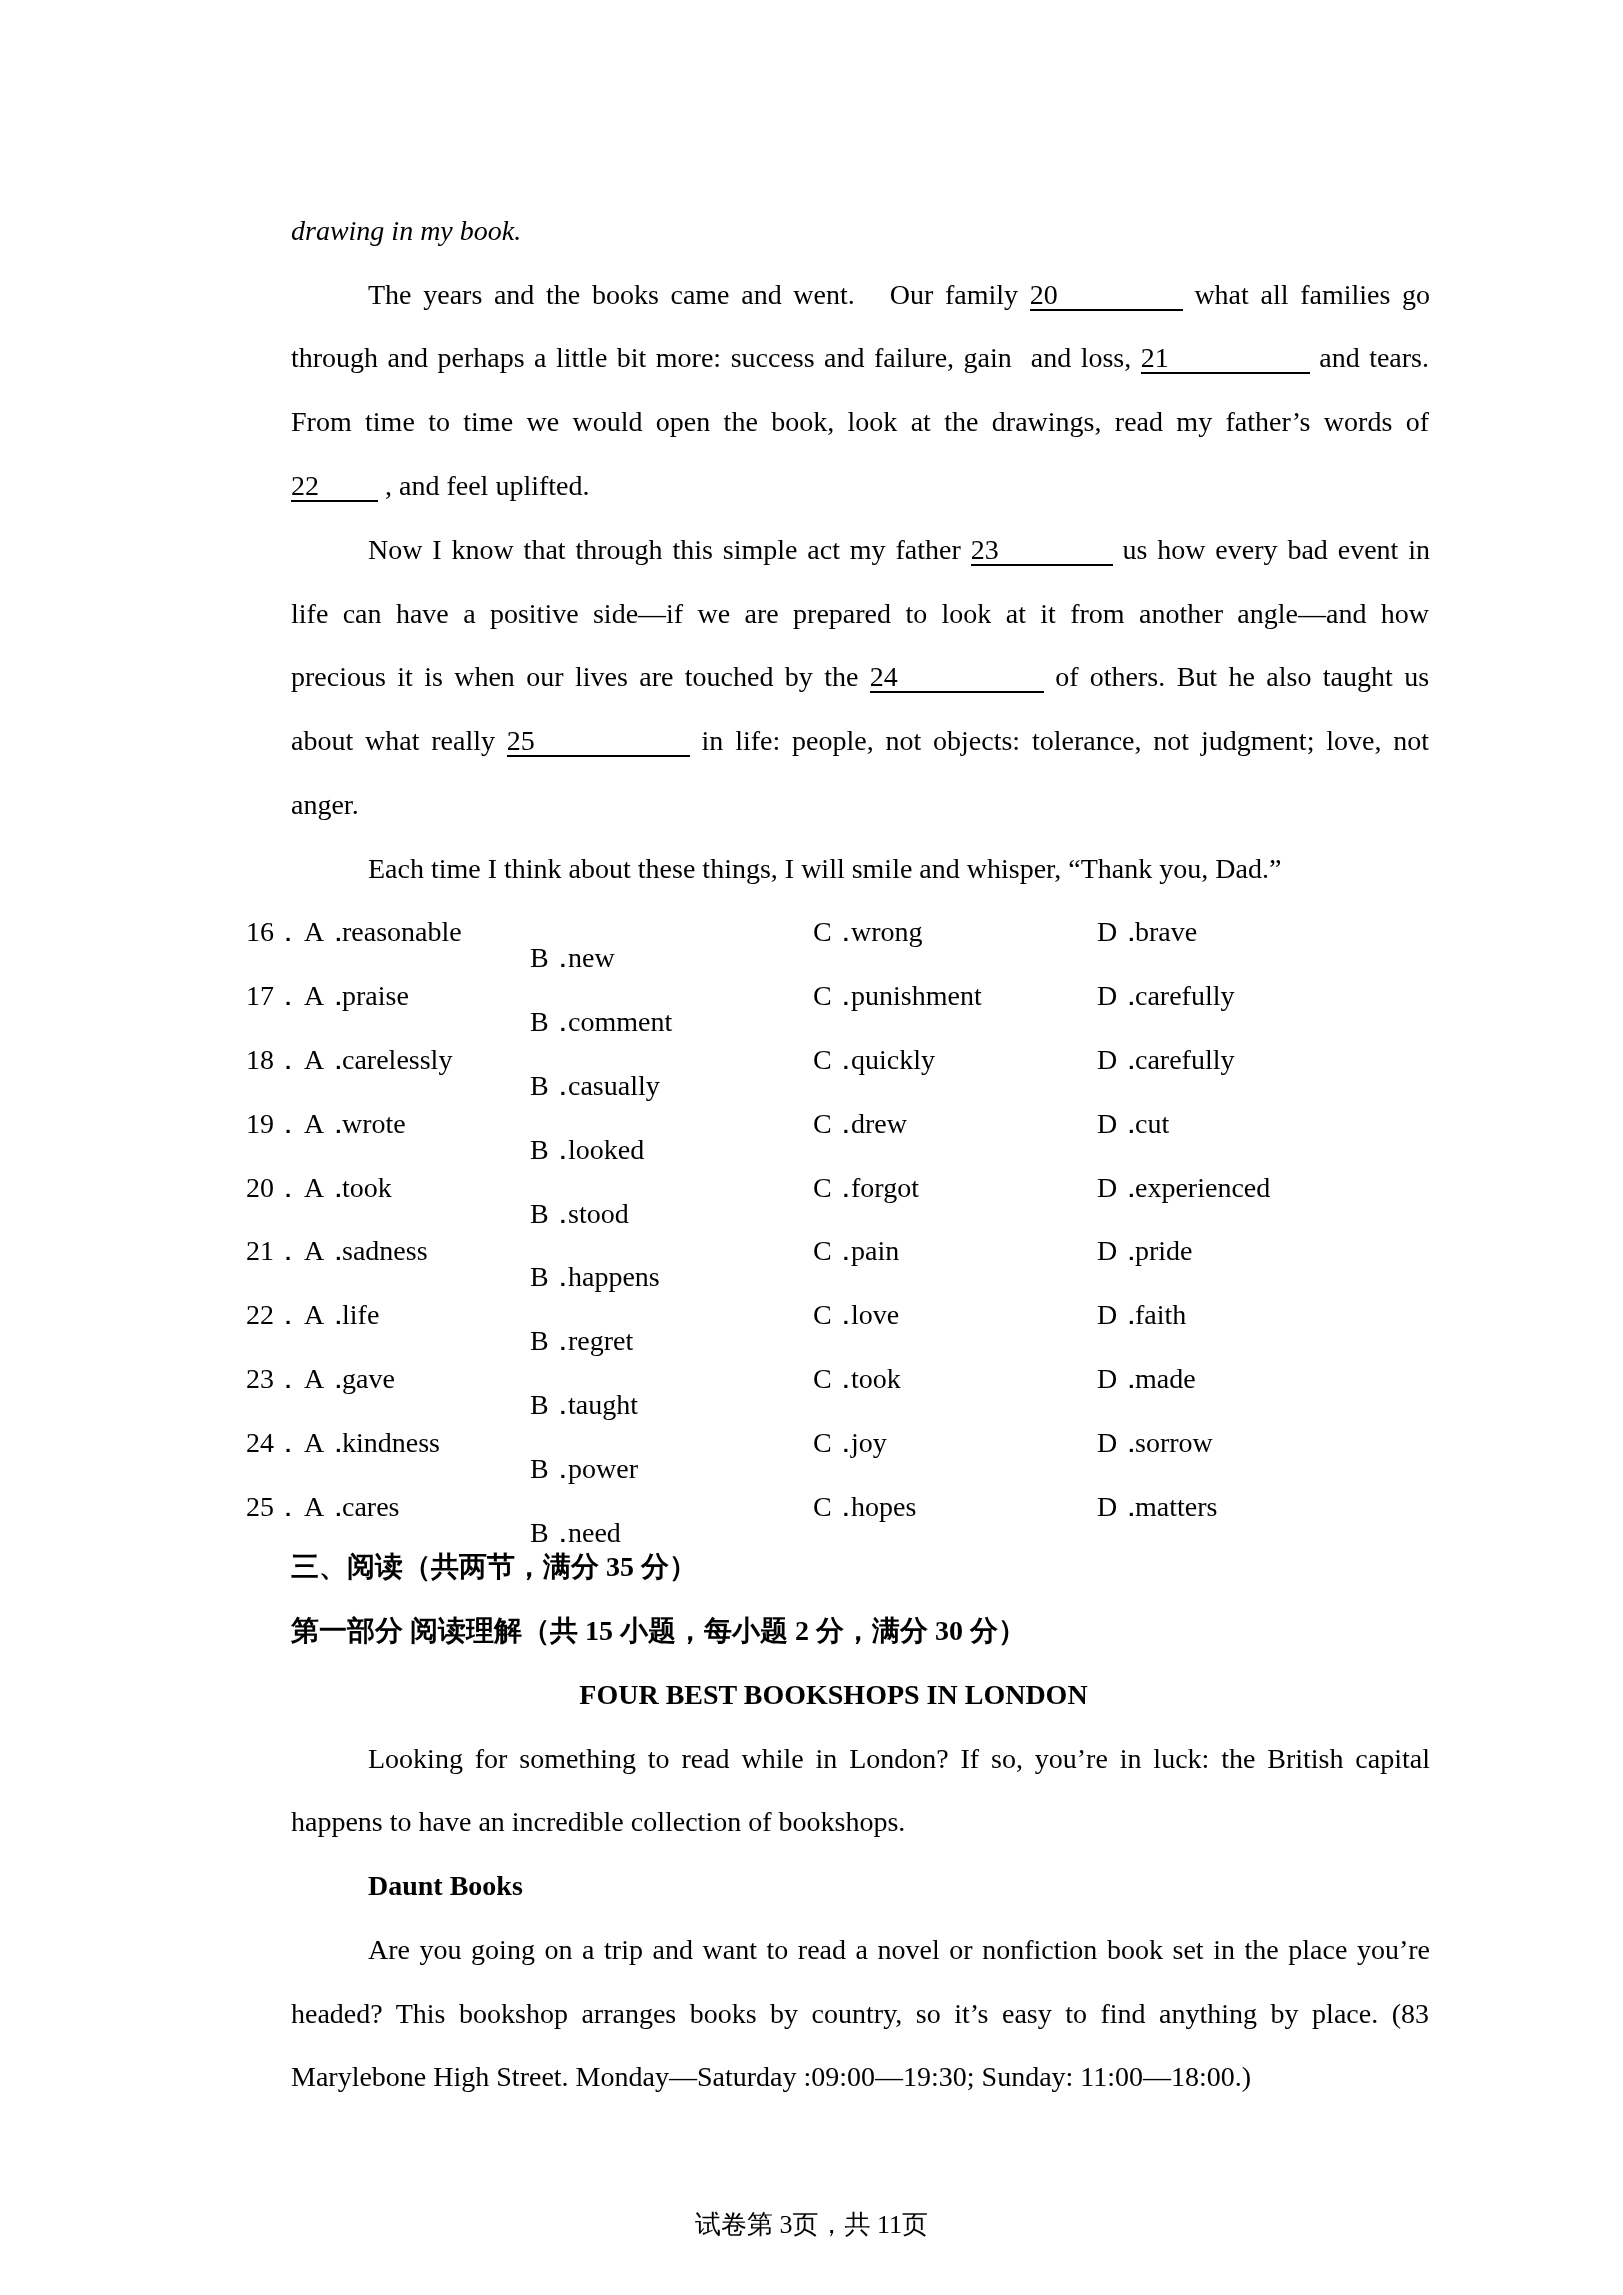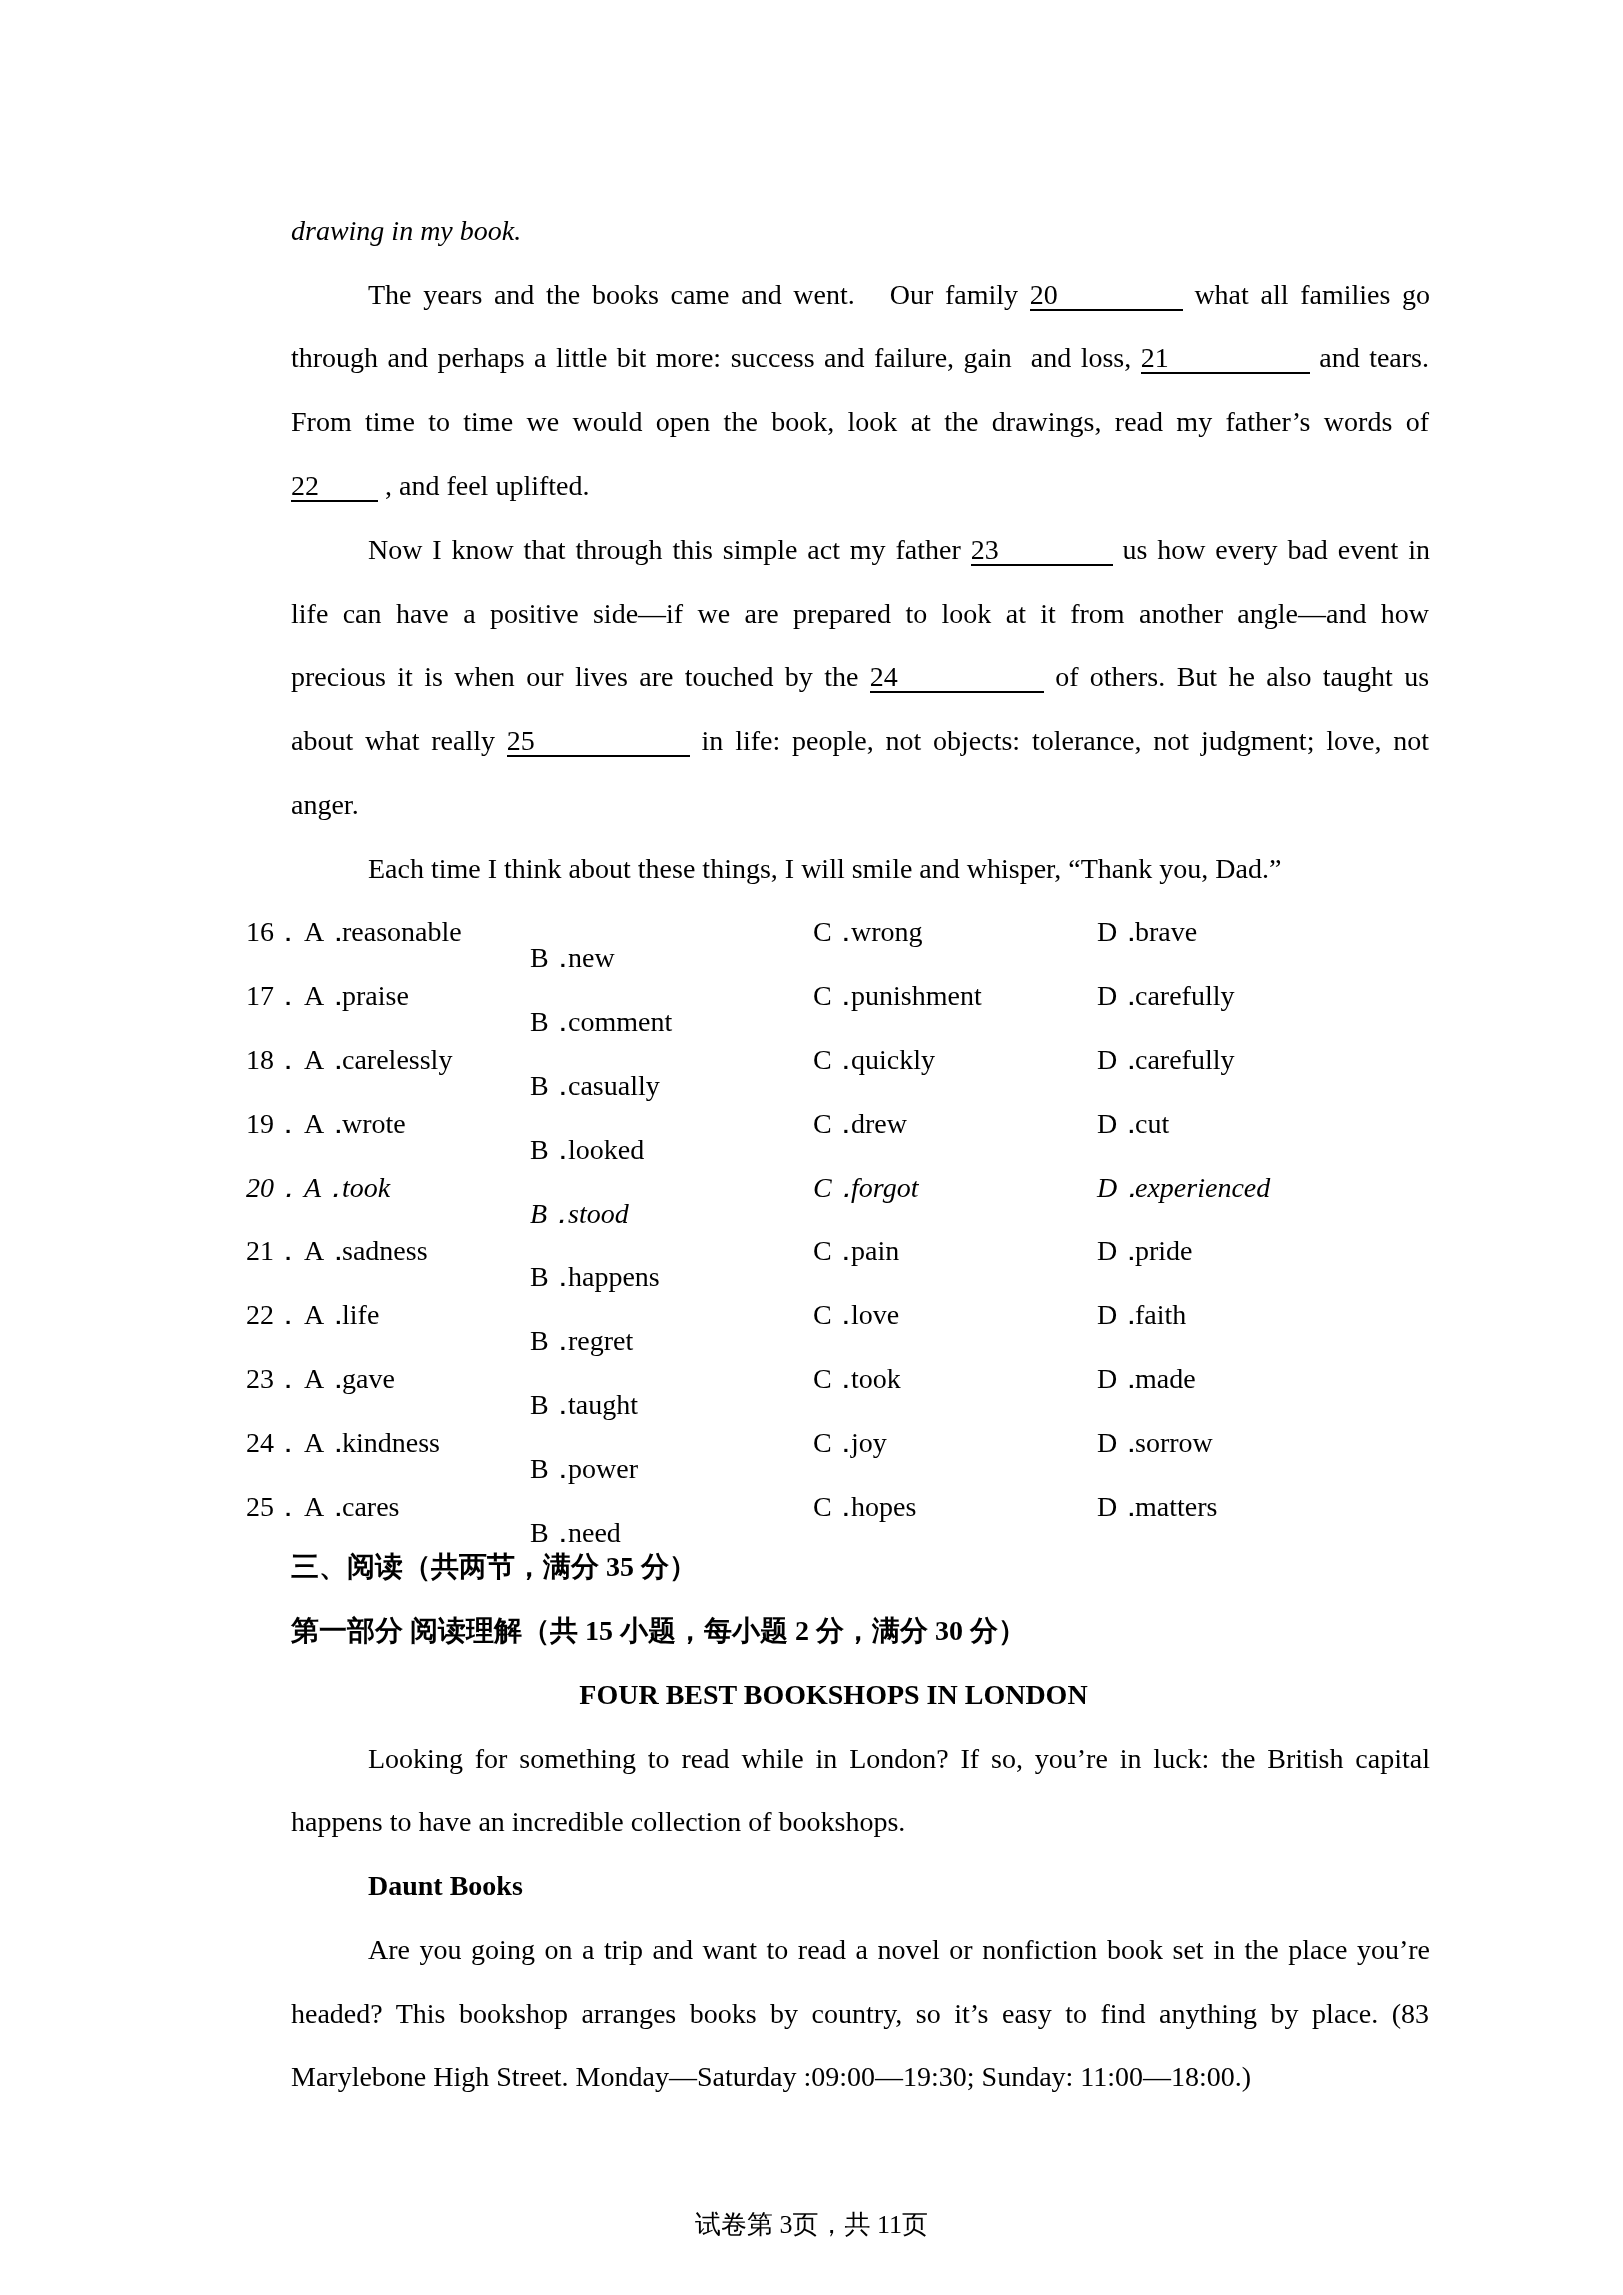--- a/index.html
+++ b/index.html
@@ -96,21 +96,21 @@
       <span class="opt o-c"><span class="letter">C．</span><span>quickly</span></span>
       <span class="opt o-d"><span class="letter">D．</span><span>carefully</span></span>
     </div>
     <div class="opt-row" style="top: 1107px;">
       <span class="qn">19．</span>
       <span class="opt o-a"><span class="letter">A．</span><span>wrote</span></span>
       <span class="opt o-b"><span class="letter">B．</span><span>looked</span></span>
       <span class="opt o-c"><span class="letter">C．</span><span>drew</span></span>
       <span class="opt o-d"><span class="letter">D．</span><span>cut</span></span>
     </div>
-    <div class="opt-row" style="top: 1171px; font-style: italic;">
+    <div class="opt-row" style="top: 1171px;">
       <span class="qn">20．</span>
       <span class="opt o-a"><span class="letter">A．</span><span>took</span></span>
       <span class="opt o-b"><span class="letter">B．</span><span>stood</span></span>
       <span class="opt o-c"><span class="letter">C．</span><span>forgot</span></span>
       <span class="opt o-d"><span class="letter">D．</span><span>experienced</span></span>
     </div>
     <div class="opt-row" style="top: 1234px;">
       <span class="qn">21．</span>
       <span class="opt o-a"><span class="letter">A．</span><span>sadness</span></span>
       <span class="opt o-b"><span class="letter">B．</span><span>happens</span></span>

